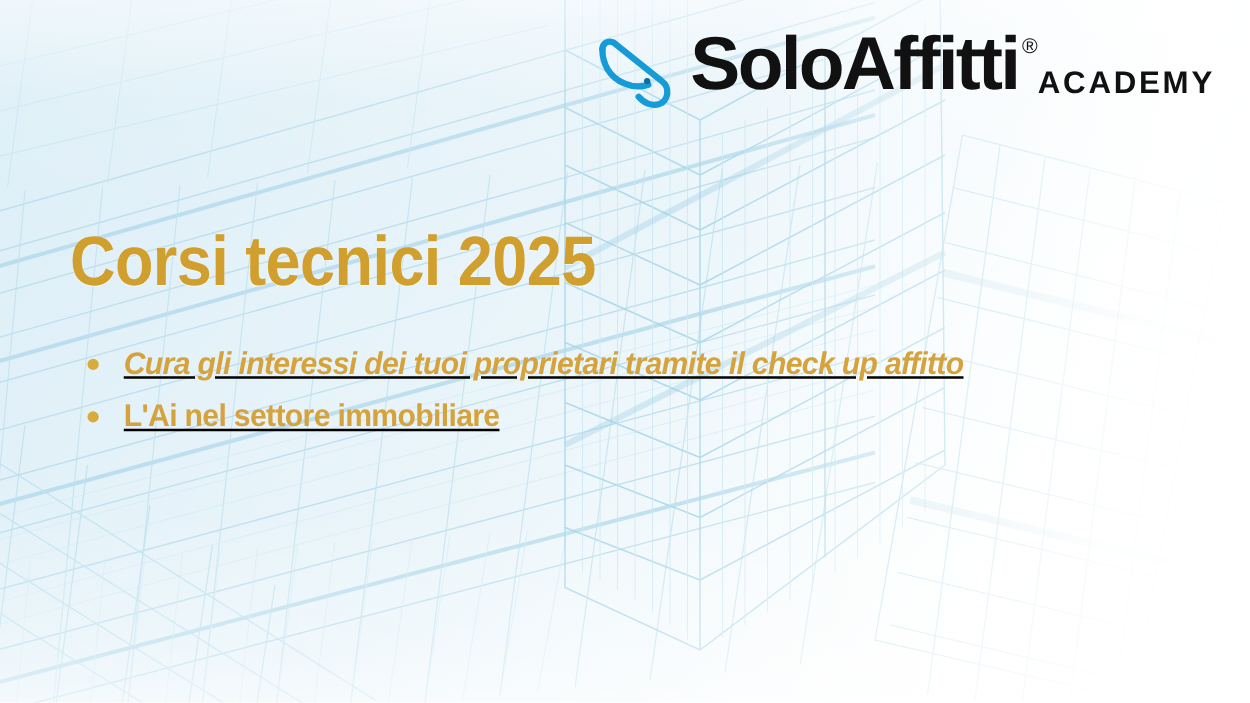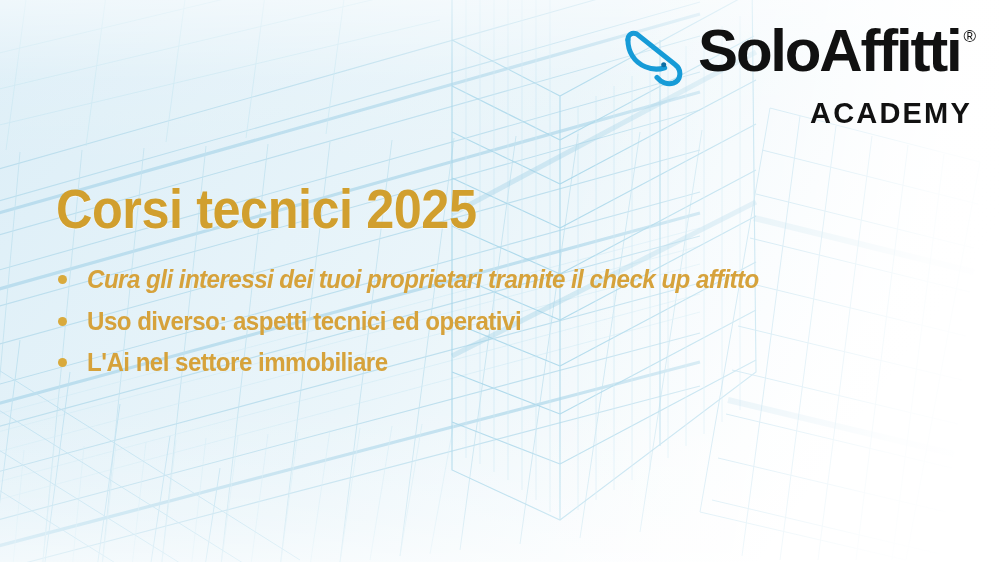--- a/index.html
+++ b/index.html
@@ -72,21 +72,21 @@
     gap: 12px;
   }
   .logo-mark {
     width: 62px;
     height: 60px;
     margin-top: 8px;
     flex: 0 0 auto;
   }
   .logo-text-wrap {
     display: flex;
-    flex-direction: column;
+    flex-direction: row;
     align-items: flex-end;
   }
   .logo-row {
     display: flex;
     align-items: flex-start;
   }
   .logo-word {
     font-family: "Liberation Sans", sans-serif;
     font-weight: 700;
     font-size: 60px;
@@ -99,21 +99,21 @@
     font-family: "Liberation Sans", sans-serif;
     font-size: 17px;
     line-height: 1;
     color: #111111;
     margin-top: 6px;
     margin-left: 3px;
   }
   .logo-sub {
     font-family: "Liberation Sans", sans-serif;
     font-weight: 700;
-    font-size: 29px;
+    font-size: 25px;
     letter-spacing: 2.2px;
     color: #111111;
     margin-top: 16px;
     margin-right: 4px;
   }
 
   
   .title {
     position: absolute;
     left: 56px;
@@ -129,23 +129,24 @@
     white-space: nowrap;
     text-shadow: 0 1px 0 rgba(255,255,255,0.55);
   }
 
   
   .bullets {
     position: absolute;
     left: 58px;
     top: 262px;
     width: 880px;
-    margin: 0;
+    margin: 12px;
     padding: 0;
     list-style: none;
+    text-decoration: underline;
   }
   .bullet {
     position: relative;
     display: flex;
     align-items: flex-start;
     margin: 0 0 6px 0;
   }
   .bullet-dot {
     flex: 0 0 auto;
     width: 9px;
@@ -361,21 +362,17 @@
 
   <h1 class="title">Corsi tecnici 2025</h1>
 
   <ul class="bullets">
     <li class="bullet">
       <span class="bullet-dot"></span>
       <span class="bullet-text italic">Cura gli interessi dei tuoi proprietari tramite il check up affitto</span>
     </li>
     <li class="bullet">
       <span class="bullet-dot"></span>
-      <span class="bullet-text">Uso diverso: aspetti tecnici ed operativi</span>
-    </li>
-    <li class="bullet">
-      <span class="bullet-dot"></span>
       <span class="bullet-text">L'Ai nel settore immobiliare</span>
     </li>
   </ul>
 
 </div>
 
 </body></html>

